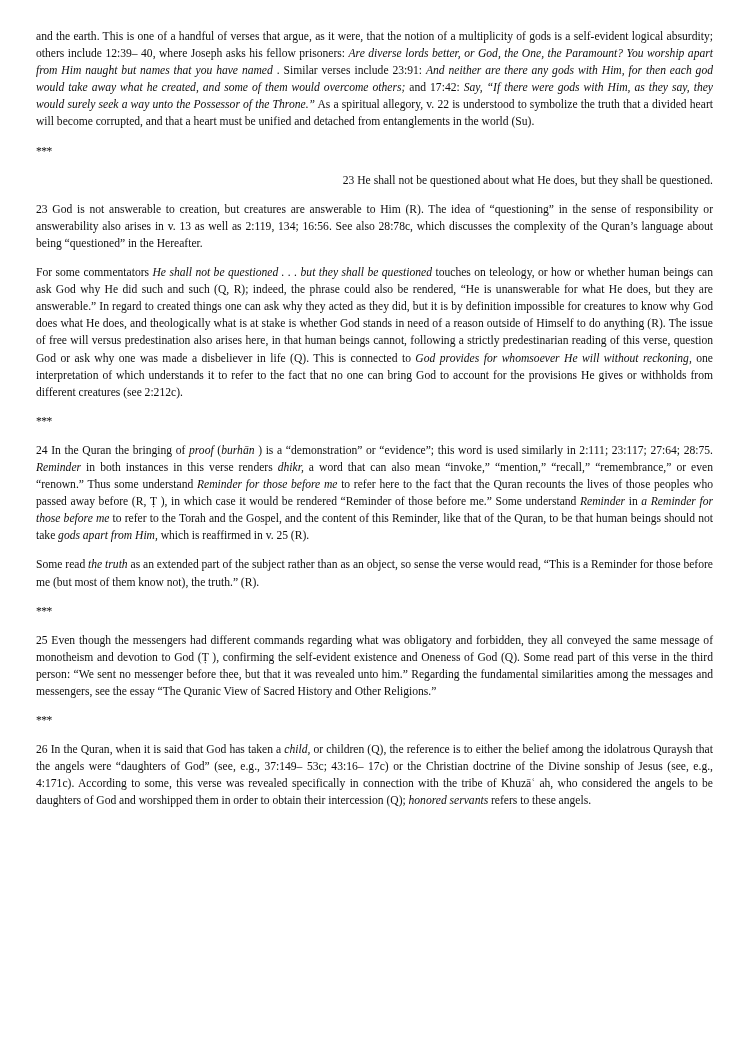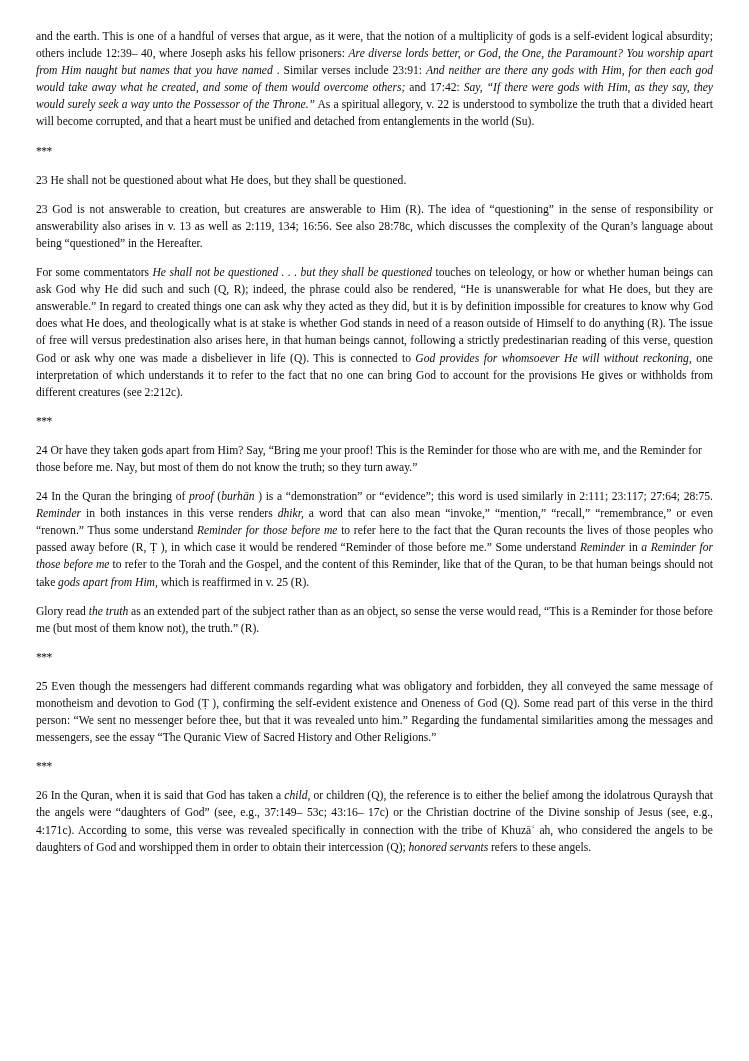--- a/index.html
+++ b/index.html
@@ -36,21 +36,21 @@
     -webkit-font-smoothing: antialiased;
   }
   p.para:last-child {
     margin-bottom: 0;
   }
   
   p.verse {
     margin: 0 0 12px 0;
     font-size: 11.6px;
     line-height: 17.1px;
-    text-align: left;
+    text-align: right;
   }
   
   p.sep {
     margin: 0 0 12px 0;
     font-size: 11.6px;
     line-height: 17.1px;
     letter-spacing: -0.6px;
     text-align: left;
   }
   i, em {
@@ -61,21 +61,20 @@
 <body>
 
 <div class="page">
   <div class="col" id="text-column">
       <p class="para"><span>and the earth. This is one of a handful of verses that argue, as it were, that the notion of a multiplicity of gods is a self-evident logical absurdity; others include 12:39– 40, where Joseph asks his fellow prisoners: </span><i>Are diverse lords better, or God, the One, the Paramount? You worship apart from Him naught but names that you have named</i><span> . Similar verses include 23:91: </span><i>And neither are there any gods with Him, for then each god would take away what he created, and some of them would overcome others;</i><span> and 17:42: </span><i>Say, “If there were gods with Him, as they say, they would surely seek a way unto the Possessor of the Throne.”</i><span> As a spiritual allegory, v. 22 is understood to symbolize the truth that a divided heart will become corrupted, and that a heart must be unified and detached from entanglements in the world (Su).</span></p>
       <p class="sep">***</p>
       <p class="verse"><span>23 He shall not be questioned about what He does, but they shall be questioned.</span></p>
       <p class="para"><span>23     God is not answerable to creation, but creatures are answerable to Him (R). The idea of “questioning” in the sense of responsibility or answerability also arises in v. 13 as well as 2:119, 134; 16:56. See also 28:78c, which discusses the complexity of the Quran’s language about being “questioned” in the Hereafter.</span></p>
       <p class="para"><span>For some commentators </span><i>He shall not be questioned . . . but they shall be questioned</i><span> touches on teleology, or how or whether human beings can ask God why He did such and such (Q, R); indeed, the phrase could also be rendered, “He is unanswerable for what He does, but they are answerable.” In regard to created things one can ask why they acted as they did, but it is by definition impossible for creatures to know why God does what He does, and theologically what is at stake is whether God stands in need of a reason outside of Himself to do anything (R). The issue of free will versus predestination also arises here, in that human beings cannot, following a strictly predestinarian reading of this verse, question God or ask why one was made a disbeliever in life (Q). This is connected to </span><i>God provides for whomsoever He will without reckoning,</i><span> one interpretation of which understands it to refer to the fact that no one can bring God to account for the provisions He gives or withholds from different creatures (see 2:212c).</span></p>
       <p class="sep">***</p>
-      <p class="verse"><span>24 Or have they taken gods apart from Him? Say, “Bring me your proof! This is the Reminder for those who are with me, and the Reminder for those before me. Nay, but most of them do not know the truth; so they turn away.”</span></p>
       <p class="para"><span>24     In the Quran the bringing of </span><i>proof</i><span> (</span><i>burhān</i><span> ) is a “demonstration” or “evidence”; this word is used similarly in 2:111; 23:117; 27:64; 28:75. </span><i>Reminder</i><span> in both instances in this verse renders </span><i>dhikr,</i><span> a word that can also mean “invoke,” “mention,” “recall,” “remembrance,” or even “renown.” Thus some understand </span><i>Reminder for those before me</i><span> to refer here to the fact that the Quran recounts the lives of those peoples who passed away before (R, Ṭ ), in which case it would be rendered “Reminder of those before me.” Some understand </span><i>Reminder</i><span> in </span><i>a Reminder for those before me</i><span> to refer to the Torah and the Gospel, and the content of this Reminder, like that of the Quran, to be that human beings should not take </span><i>gods apart from Him,</i><span> which is reaffirmed in v. 25 (R).</span></p>
-      <p class="para"><span>Glory read </span><i>the truth</i><span> as an extended part of the subject rather than as an object, so sense the verse would read, “This is a Reminder for those before me (but most of them know not), the truth.” (R).</span></p>
+      <p class="para"><span>Some read </span><i>the truth</i><span> as an extended part of the subject rather than as an object, so sense the verse would read, “This is a Reminder for those before me (but most of them know not), the truth.” (R).</span></p>
       <p class="sep">***</p>
       <p class="para"><span>25     Even though the messengers had different commands regarding what was obligatory and forbidden, they all conveyed the same message of monotheism and devotion to God (Ṭ ), confirming the self-evident existence and Oneness of God (Q). Some read part of this verse in the third person: “We sent no messenger before thee, but that it was revealed unto him.” Regarding the fundamental similarities among the messages and messengers, see the essay “The Quranic View of Sacred History and Other Religions.”</span></p>
       <p class="sep">***</p>
       <p class="para"><span>26     In the Quran, when it is said that God has taken a </span><i>child,</i><span> or children (Q), the reference is to either the belief among the idolatrous Quraysh that the angels were “daughters of God” (see, e.g., 37:149– 53c; 43:16– 17c) or the Christian doctrine of the Divine sonship of Jesus (see, e.g., 4:171c). According to some, this verse was revealed specifically in connection with the tribe of Khuzāʿ ah, who considered the angels to be daughters of God and worshipped them in order to obtain their intercession (Q); </span><i>honored servants</i><span> refers to these angels.</span></p>
     </div>
 </div>
 
 </body></html>

